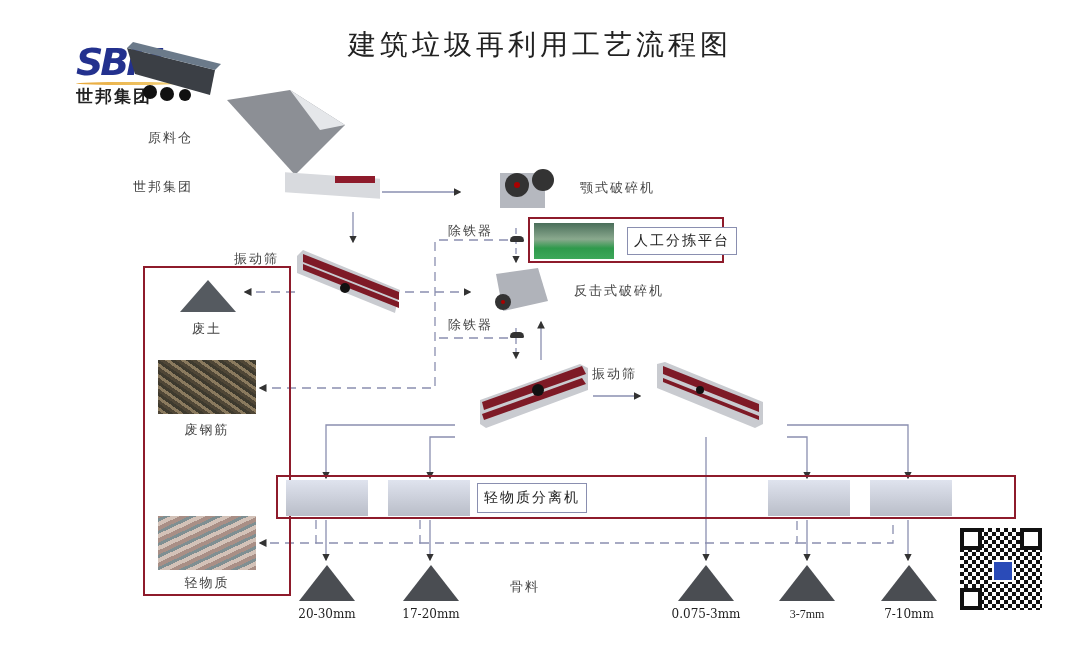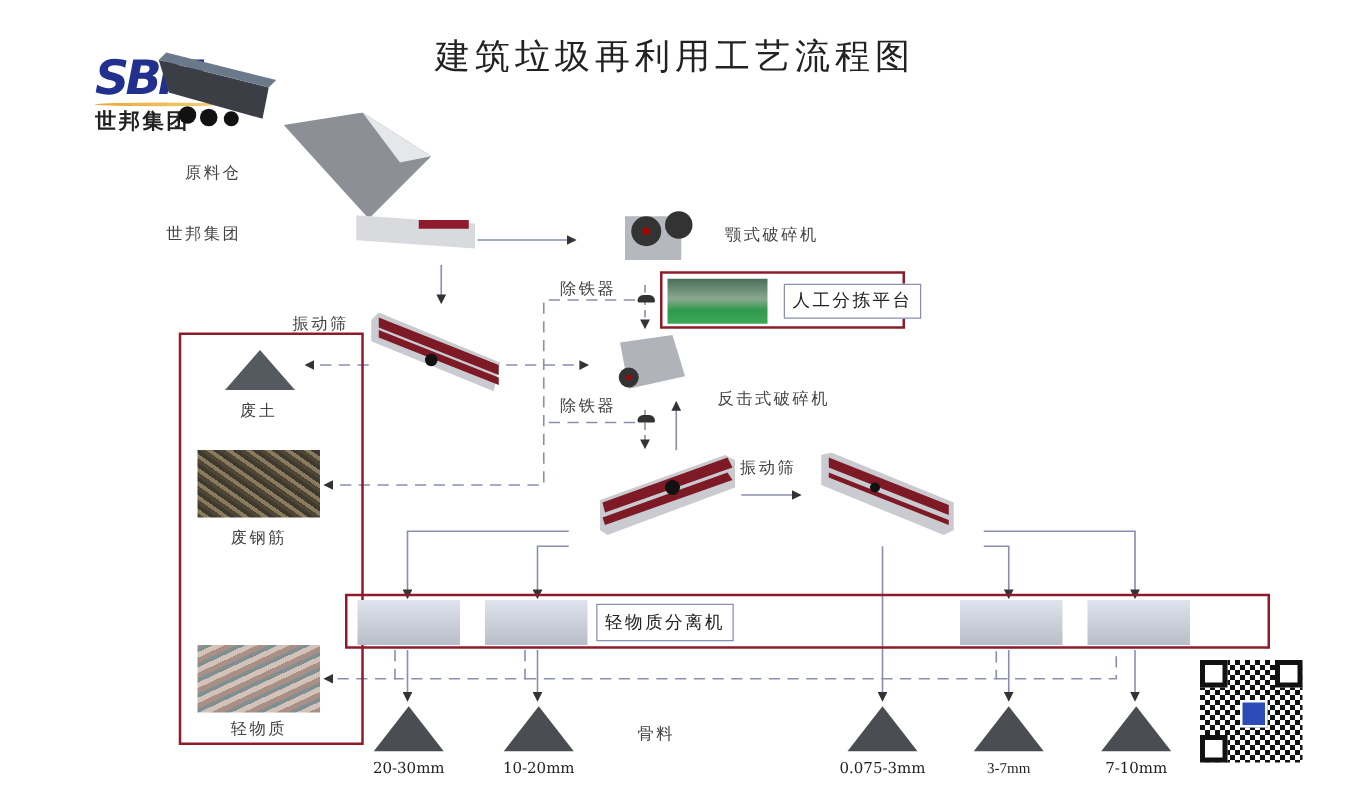--- a/index.html
+++ b/index.html
@@ -109,21 +109,21 @@
   <div class="abs innerbox" style="left:97px; top:8px; width:110px; height:28px;">人工分拣平台</div>
 </div>
 
 <div class="abs" style="left:488px; top:266px; width:65px; height:50px;">
   <svg width="65" height="50">
     <polygon points="8,8 50,2 60,35 15,45" fill="#b0b3ba"></polygon>
     <circle cx="15" cy="36" r="8" fill="#333"></circle>
     <circle cx="15" cy="36" r="2" fill="#a00"></circle>
   </svg>
 </div>
-<div class="abs label" style="left:574px; top:282px;margin-top:28px;">反击式破碎机</div>
+<div class="abs label" style="left:574px; top:282px;">反击式破碎机</div>
 
 <div class="abs label" style="left:448px; top:316px;">除铁器</div>
 <div class="abs" style="left:510px; top:332px; width:14px; height:6px; background:#333; border-radius:6px 6px 2px 2px;"></div>
 
 <div class="abs label" style="left:234px; top:250px;">振动筛</div>
 <div class="abs" style="left:295px; top:248px; width:110px; height:70px;">
   <svg width="110" height="70">
     <polygon points="2,8 8,2 105,42 100,65 2,25" fill="#c9cbd0"></polygon>
     <polygon points="8,6 104,44 104,52 8,14" fill="#7e1a26"></polygon>
     <polygon points="8,16 104,54 104,60 8,22" fill="#7e1a26"></polygon>
@@ -171,21 +171,21 @@
 <div class="abs label" style="left:510px; top:578px;">骨料</div>
 
 <svg class="abs" style="left:297px; top:563px;" width="60" height="40">
     <polygon points="30,2 58,38 2,38" fill="#4a4d52"></polygon>
   </svg>
 <div class="abs size-label" style="left:277px; top:607px;">20-30mm</div>
 
 <svg class="abs" style="left:401px; top:563px;" width="60" height="40">
     <polygon points="30,2 58,38 2,38" fill="#4a4d52"></polygon>
   </svg>
-<div class="abs size-label" style="left:381px; top:607px;">10-20mm</div>
+<div class="abs size-label" style="left:381px; top:607px;">17-20mm</div>
 
 <svg class="abs" style="left:676px; top:563px;" width="60" height="40">
     <polygon points="30,2 58,38 2,38" fill="#4a4d52"></polygon>
   </svg>
 <div class="abs size-label" style="left:656px; top:607px;">0.075-3mm</div>
 
 <svg class="abs" style="left:777px; top:563px;" width="60" height="40">
     <polygon points="30,2 58,38 2,38" fill="#4a4d52"></polygon>
   </svg>
 <div class="abs size-label" style="left:757px; top:607px;font-family:Liberation Serif, serif;">3-7mm</div>

